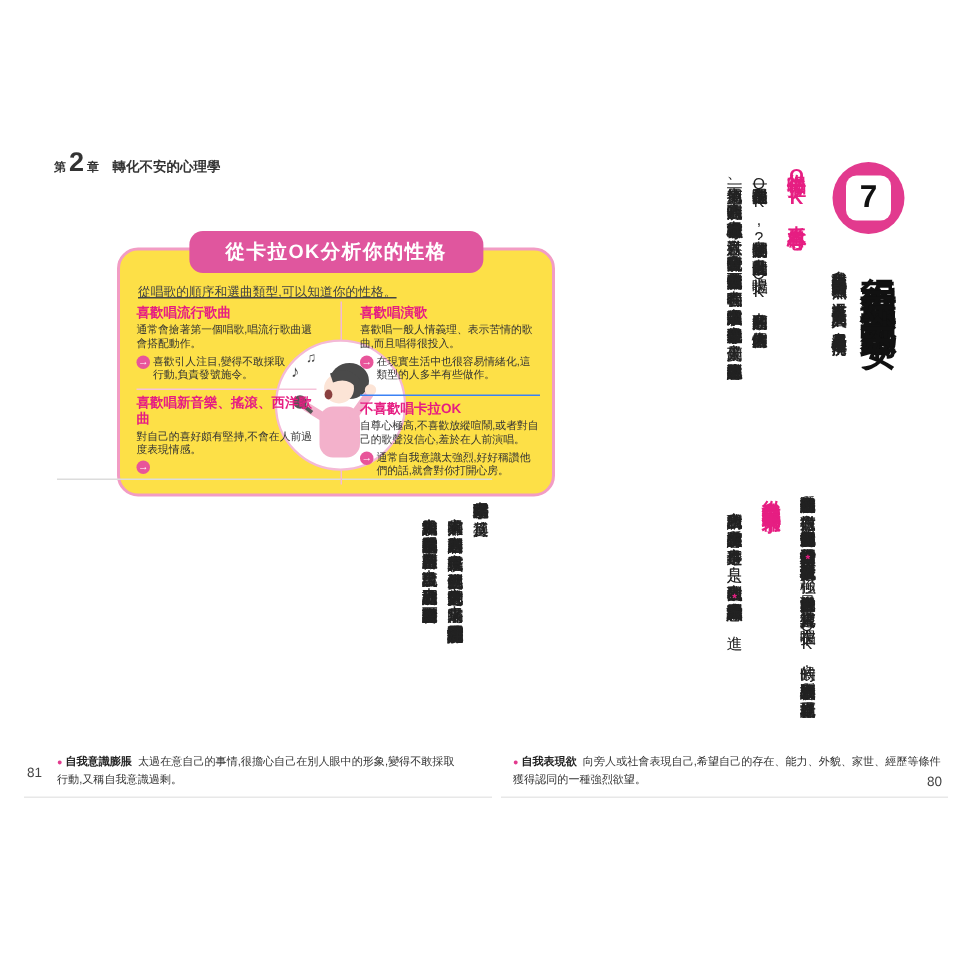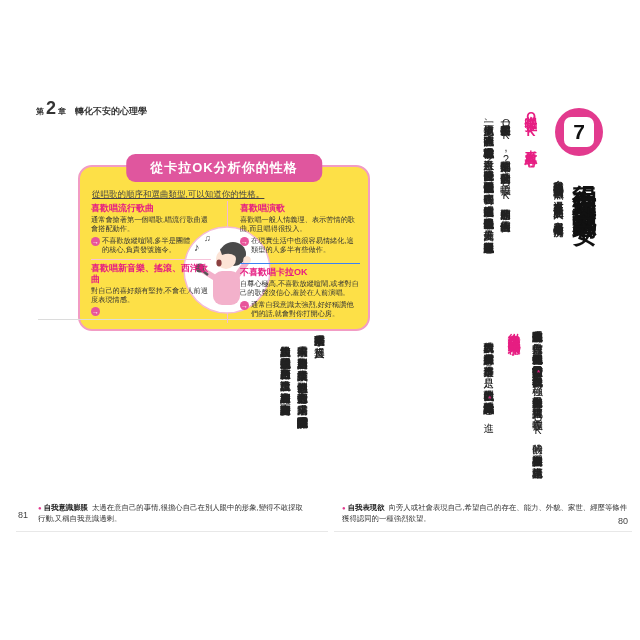--- a/index.html
+++ b/index.html
@@ -88,21 +88,21 @@
   <div class="abs diagram-box">
     <div class="banner">從卡拉OK分析你的性格</div>
     <div class="box-intro">從唱歌的順序和選曲類型,可以知道你的性格。</div>
     <div class="v-divider"></div>
 
     <div class="quad q1">
       <div class="q-heading">喜歡唱流行歌曲</div>
       <div class="q-desc">通常會搶著第一個唱歌,唱流行歌曲還會搭配動作。</div>
       <div class="q-point">
         <span class="arrow-icon">→</span>
-        <span>不喜歡放縱喧鬧,多半是團體的核心,負責發號施令。</span>
+        <span>喜歡引人注目,變得不敢採取行動,負責發號施令。</span>
       </div>
     </div>
 
     <div class="quad q2">
       <div class="q-heading">喜歡唱演歌</div>
       <div class="q-desc">喜歡唱一般人情義理、表示苦情的歌曲,而且唱得很投入。</div>
       <div class="q-point">
         <span class="arrow-icon">→</span>
         <span>在現實生活中也很容易情緒化,這類型的人多半有些做作。</span>
       </div>

